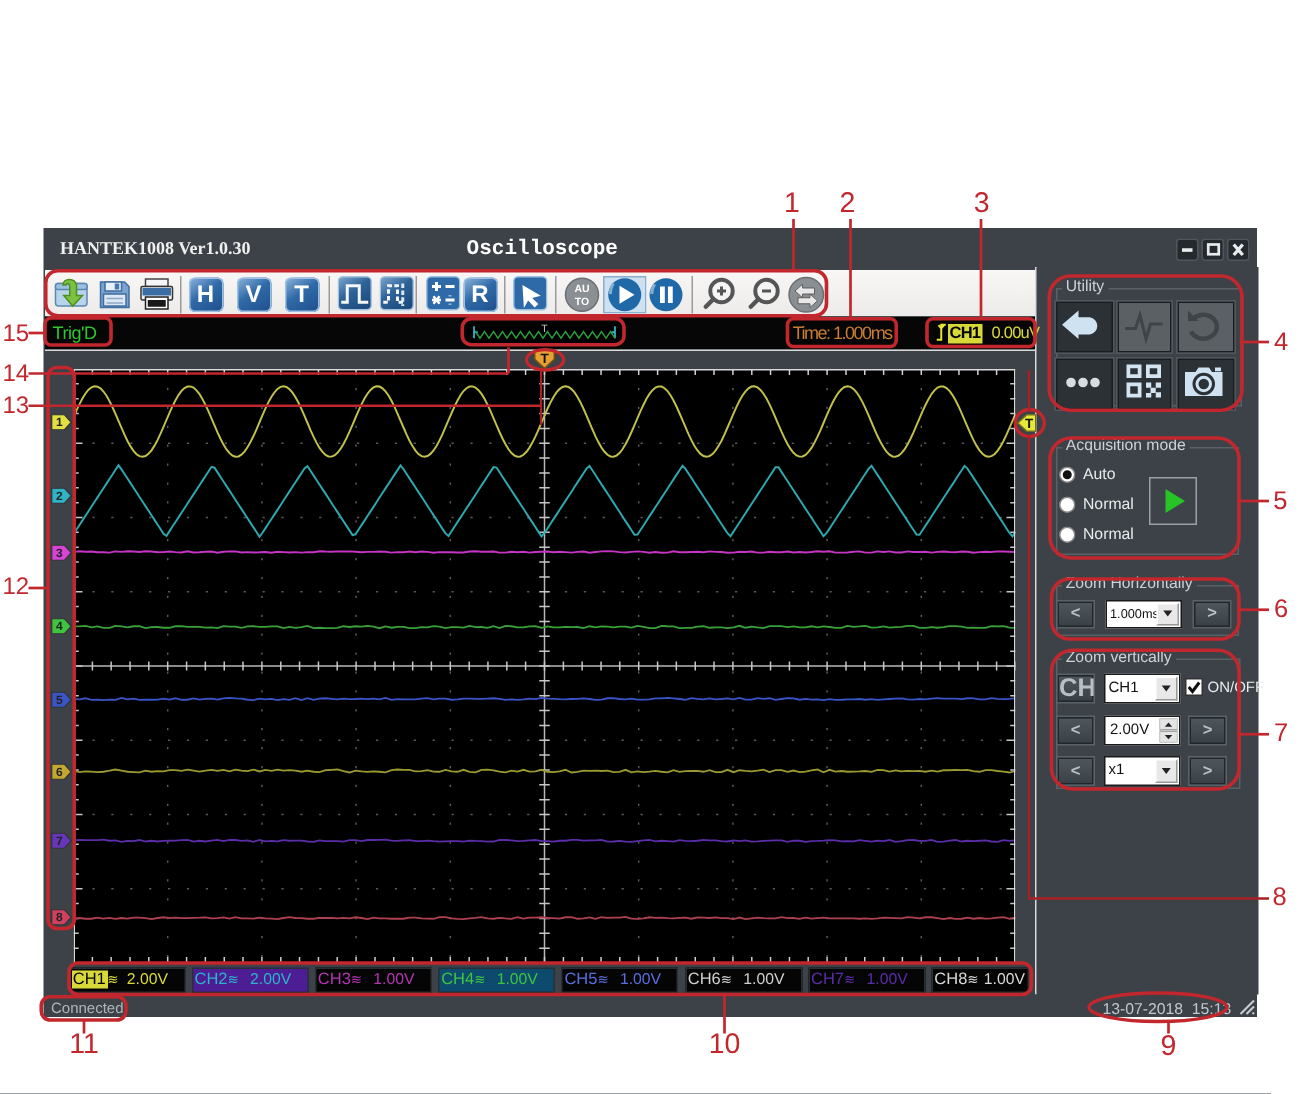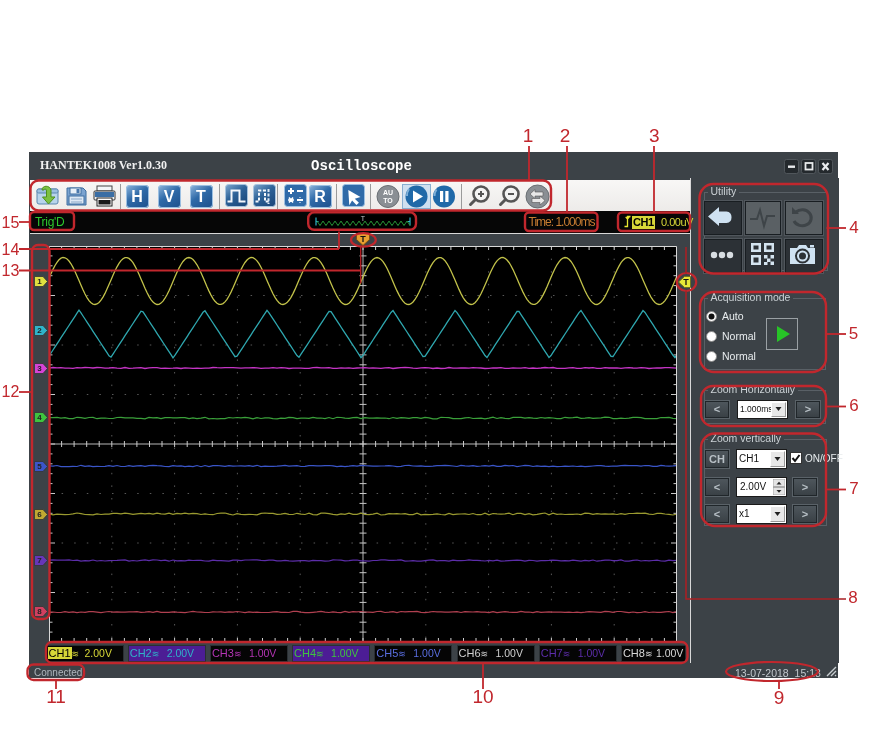--- a/index.html
+++ b/index.html
@@ -203,21 +203,21 @@
     </svg>
 
 <svg class="abs" style="left:678px;top:276px" width="13" height="12" viewBox="0 0 13 12">
       <path d="M12.5 0.5 v11 h-6 L0.5 6 L6.5 0.5 z" fill="#e8e838" stroke="#707020"></path>
       <text x="8" y="9" font-size="9" font-weight="bold" fill="#111" text-anchor="middle">T</text>
     </svg>
 
 <div style="position:absolute;left:45.5px;top:645px;width:76px;height:15px;background:#050505;border:1px solid #2a2f33;font-size:11px;line-height:15px;white-space:nowrap;"><span style="margin-left:1px"><span style="background:#d8d838;color:#000;padding:0 1px;">CH1</span></span><span style="color:#d8d838;font-size:9px;">≋</span><span style="color:#d8d838;position:absolute;left:38px;font-size:10.5px;">2.00V</span></div>
     <div style="position:absolute;left:127.7px;top:645px;width:76px;height:15px;background:#4c1d95;border:1px solid #2a2f33;font-size:11px;line-height:15px;white-space:nowrap;"><span style="margin-left:1px"><span style="color:#2fb3c9">CH2</span></span><span style="color:#2fb3c9;font-size:9px;">≋</span><span style="color:#2fb3c9;position:absolute;left:38px;font-size:10.5px;">2.00V</span></div>
     <div style="position:absolute;left:209.9px;top:645px;width:76px;height:15px;background:#050505;border:1px solid #2a2f33;font-size:11px;line-height:15px;white-space:nowrap;"><span style="margin-left:1px"><span style="color:#b535b5">CH3</span></span><span style="color:#b535b5;font-size:9px;">≋</span><span style="color:#b535b5;position:absolute;left:38px;font-size:10.5px;">1.00V</span></div>
-    <div style="position:absolute;left:292.1px;top:645px;width:76px;height:15px;background:#4c1d95;border:1px solid #2a2f33;font-size:11px;line-height:15px;white-space:nowrap;"><span style="margin-left:1px"><span style="color:#3fc43f">CH4</span></span><span style="color:#3fc43f;font-size:9px;">≋</span><span style="color:#3fc43f;position:absolute;left:38px;font-size:10.5px;">1.00V</span></div>
+    <div style="position:absolute;left:292.1px;top:645px;width:76px;height:15px;background:#0c4a6e;border:1px solid #2a2f33;font-size:11px;line-height:15px;white-space:nowrap;"><span style="margin-left:1px"><span style="color:#3fc43f">CH4</span></span><span style="color:#3fc43f;font-size:9px;">≋</span><span style="color:#3fc43f;position:absolute;left:38px;font-size:10.5px;">1.00V</span></div>
     <div style="position:absolute;left:374.3px;top:645px;width:76px;height:15px;background:#050505;border:1px solid #2a2f33;font-size:11px;line-height:15px;white-space:nowrap;"><span style="margin-left:1px"><span style="color:#5a6ee0">CH5</span></span><span style="color:#5a6ee0;font-size:9px;">≋</span><span style="color:#5a6ee0;position:absolute;left:38px;font-size:10.5px;">1.00V</span></div>
     <div style="position:absolute;left:456.5px;top:645px;width:76px;height:15px;background:#050505;border:1px solid #2a2f33;font-size:11px;line-height:15px;white-space:nowrap;"><span style="margin-left:1px"><span style="color:#d0d0d0">CH6</span></span><span style="color:#d0d0d0;font-size:9px;">≋</span><span style="color:#d0d0d0;position:absolute;left:38px;font-size:10.5px;">1.00V</span></div>
     <div style="position:absolute;left:538.7px;top:645px;width:76px;height:15px;background:#050505;border:1px solid #2a2f33;font-size:11px;line-height:15px;white-space:nowrap;"><span style="margin-left:1px"><span style="color:#5c2daa">CH7</span></span><span style="color:#5c2daa;font-size:9px;">≋</span><span style="color:#5c2daa;position:absolute;left:38px;font-size:10.5px;">1.00V</span></div>
     <div style="position:absolute;left:620.9px;top:645px;width:63px;height:15px;background:#050505;border:1px solid #2a2f33;font-size:11px;line-height:15px;white-space:nowrap;"><span style="margin-left:1px"><span style="color:#d8d8d8">CH8</span></span><span style="color:#d8d8d8;font-size:9px;">≋</span><span style="color:#d8d8d8;position:absolute;left:34px;font-size:10.5px;">1.00V</span></div>
 
 <div class="abs" style="left:30px;top:663px;width:808px;height:15px;background:#3c4247;"></div>
 <div class="abs" style="left:34px;top:667px;color:#aeb6bc;font-size:10px;">Connected</div>
 <div class="abs" style="left:735px;top:666.5px;color:#c2c8cd;font-size:10.5px;">13-07-2018&nbsp; 15:13</div>
 <svg class="abs" style="left:826px;top:666px" width="11" height="11" viewBox="0 0 11 11">
       <path d="M10 1 L1 10 M10 5 L5 10 M10 9 L9 10" stroke="#c8ced2" stroke-width="1.4"></path>
@@ -278,21 +278,21 @@
       </svg></div>
     <div style="position:absolute;left:703.5px;top:390px;width:120px;height:32px;border:1px solid #596066;"></div>
     <div style="position:absolute;left:707.5px;top:383px;background:#3c4247;padding:0 3px;color:#ccd2d6;font-size:10.5px;">Zoom Horizontally</div>
     <div style="position:absolute;left:705px;top:401px;width:22px;height:15px;background:linear-gradient(#4e565c,#3a4146);border:1px solid #20262a;outline:1px solid #5a6268;color:#b8c0c6;font-size:11px;font-weight:bold;text-align:center;line-height:15px;">&lt;</div>
     <div style="position:absolute;left:737px;top:400px;width:49px;height:17px;background:#fff;border:1px solid #1a1a1a;color:#111;font-size:8.5px;line-height:17px;"><span style="margin-left:2px">1.000ms</span><div style="position:absolute;right:1px;top:1px;width:13px;height:13px;background:#e8e8e8;border:1px solid #999;border-top-color:#fff;border-left-color:#fff;text-align:center;"><svg width="9" height="13" viewBox="0 0 9 13">
           <path d="M1.5 4 h6 l-3 4 z" fill="#222"></path>
         </svg></div></div>
     <div style="position:absolute;left:796px;top:401px;width:22px;height:15px;background:linear-gradient(#4e565c,#3a4146);border:1px solid #20262a;outline:1px solid #5a6268;color:#b8c0c6;font-size:11px;font-weight:bold;text-align:center;line-height:15px;">&gt;</div>
     <div style="position:absolute;left:703.5px;top:439px;width:121px;height:85px;border:1px solid #596066;"></div>
     <div style="position:absolute;left:707.5px;top:432px;background:#3c4247;padding:0 3px;color:#ccd2d6;font-size:10.5px;">Zoom vertically</div>
-    <div style="position:absolute;left:705px;top:450px;width:22px;height:16px;background:linear-gradient(#4e565c,#3a4146);border:1px solid #20262a;outline:1px solid #5a6268;color:#b8c0c6;font-size:11px;font-weight:bold;text-align:center;line-height:16px;">CH</div>
+    <div style="position:absolute;left:705px;top:450px;width:22px;height:16px;background:linear-gradient(#4e565c,#3a4146);border:1px solid #20262a;outline:1px solid #5a6268;color:#b8c0c6;font-size:17px;font-weight:bold;text-align:center;line-height:16px;">CH</div>
     <div style="position:absolute;left:736px;top:449px;width:49px;height:18px;background:#fff;border:1px solid #1a1a1a;color:#111;font-size:10px;line-height:18px;"><span style="margin-left:2px">CH1</span><div style="position:absolute;right:1px;top:1px;width:13px;height:14px;background:#e8e8e8;border:1px solid #999;border-top-color:#fff;border-left-color:#fff;text-align:center;"><svg width="9" height="14" viewBox="0 0 9 14">
           <path d="M1.5 5 h6 l-3 4 z" fill="#222"></path>
         </svg></div></div>
     <svg style="position:absolute;left:790px;top:452px" width="12" height="12" viewBox="0 0 12 12">
       <rect x="0.5" y="0.5" width="11" height="11" fill="#fff" stroke="#333"></rect>
       <path d="M2.5 6 l2.5 3 4.5 -6" stroke="#111" stroke-width="2" fill="none"></path>
     </svg>
     <div style="position:absolute;left:805px;top:453px;color:#e8ecee;font-size:10px;">ON/OFF</div>
     <div style="position:absolute;left:705px;top:478px;width:22px;height:16px;background:linear-gradient(#4e565c,#3a4146);border:1px solid #20262a;outline:1px solid #5a6268;color:#b8c0c6;font-size:11px;font-weight:bold;text-align:center;line-height:16px;">&lt;</div>
     <div style="position:absolute;left:736px;top:477px;width:49px;height:18px;background:#fff;border:1px solid #1a1a1a;color:#111;font-size:10px;line-height:18px;"><span style="margin-left:3px">2.00V</span><svg style="position:absolute;right:1px;top:1px" width="12" height="16" viewBox="0 0 12 16">

